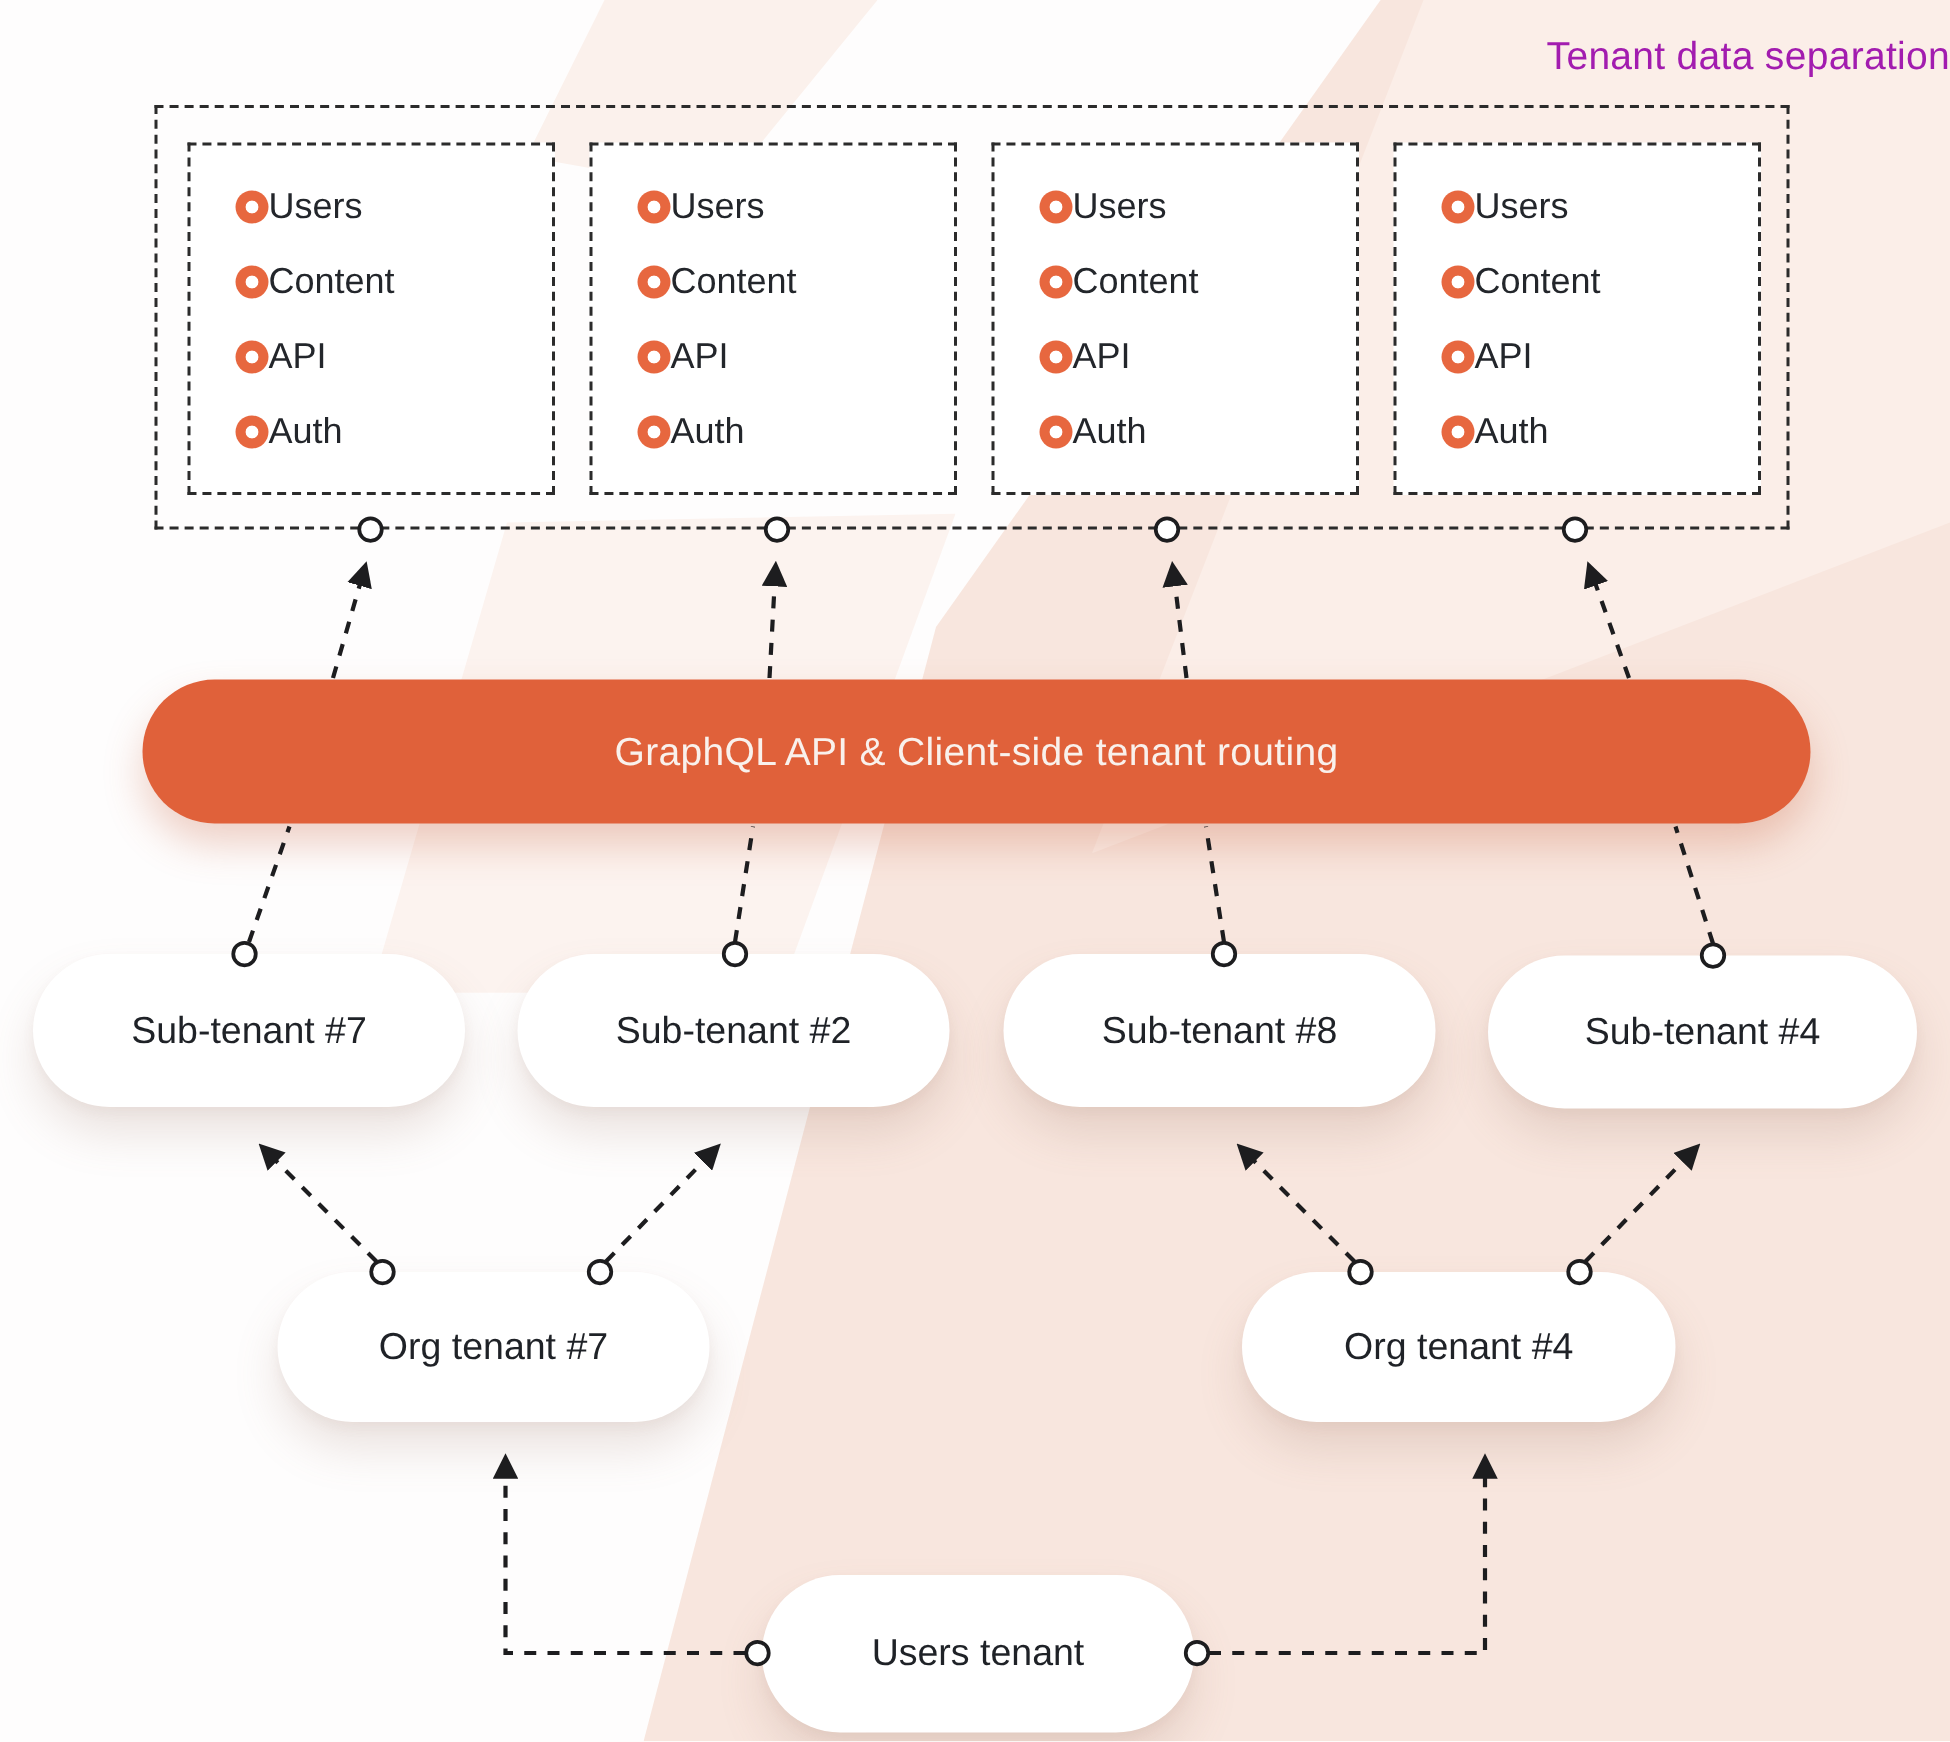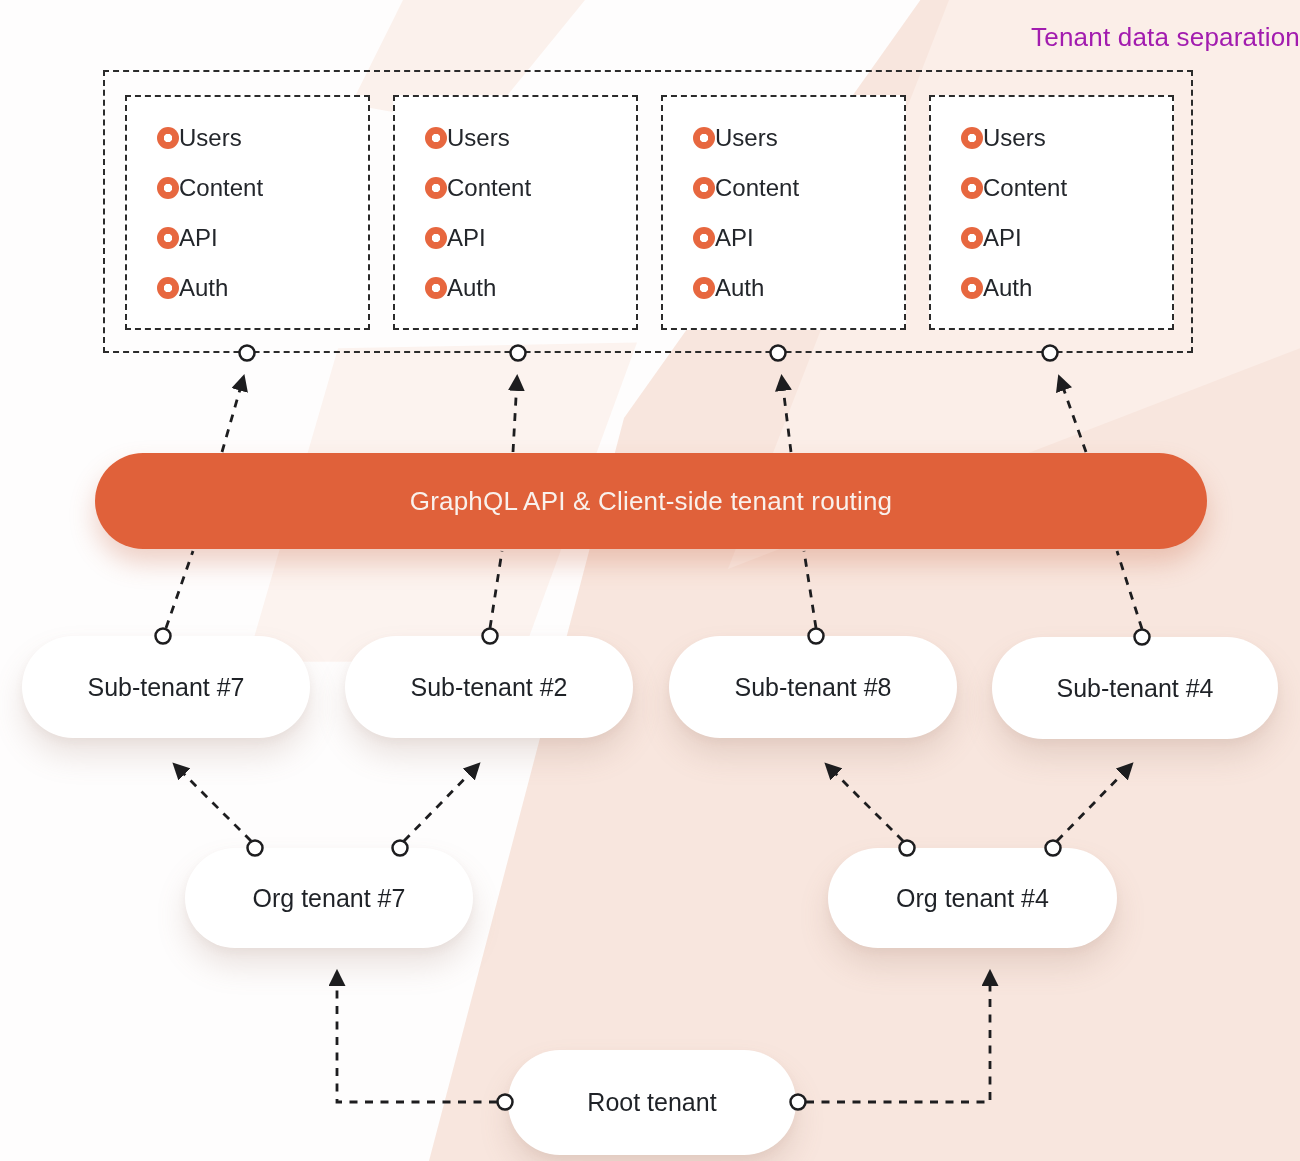--- a/index.html
+++ b/index.html
@@ -239,21 +239,21 @@
     </div>
 
   <div class="pill org-1">
       <span>Org tenant #7</span>
     </div>
   <div class="pill org-2">
       <span>Org tenant #4</span>
     </div>
 
   <div class="pill root">
-      <span>Root tenant</span>
+      <span>Users tenant</span>
     </div>
 
   <svg class="connectors" viewBox="0 0 1300 1161" xmlns="http://www.w3.org/2000/svg">
     <defs>
       <marker id="arrow" viewBox="0 0 10 10" refX="7" refY="5" markerWidth="17" markerHeight="17" markerUnits="userSpaceOnUse" orient="auto-start-reverse">
         <path d="M0,0 L10,5 L0,10 z" fill="#1D1D1F"></path>
       </marker>
     </defs>
 
     <line class="dash" x1="222" y1="452" x2="243" y2="379" marker-end="url(#arrow)"></line>

